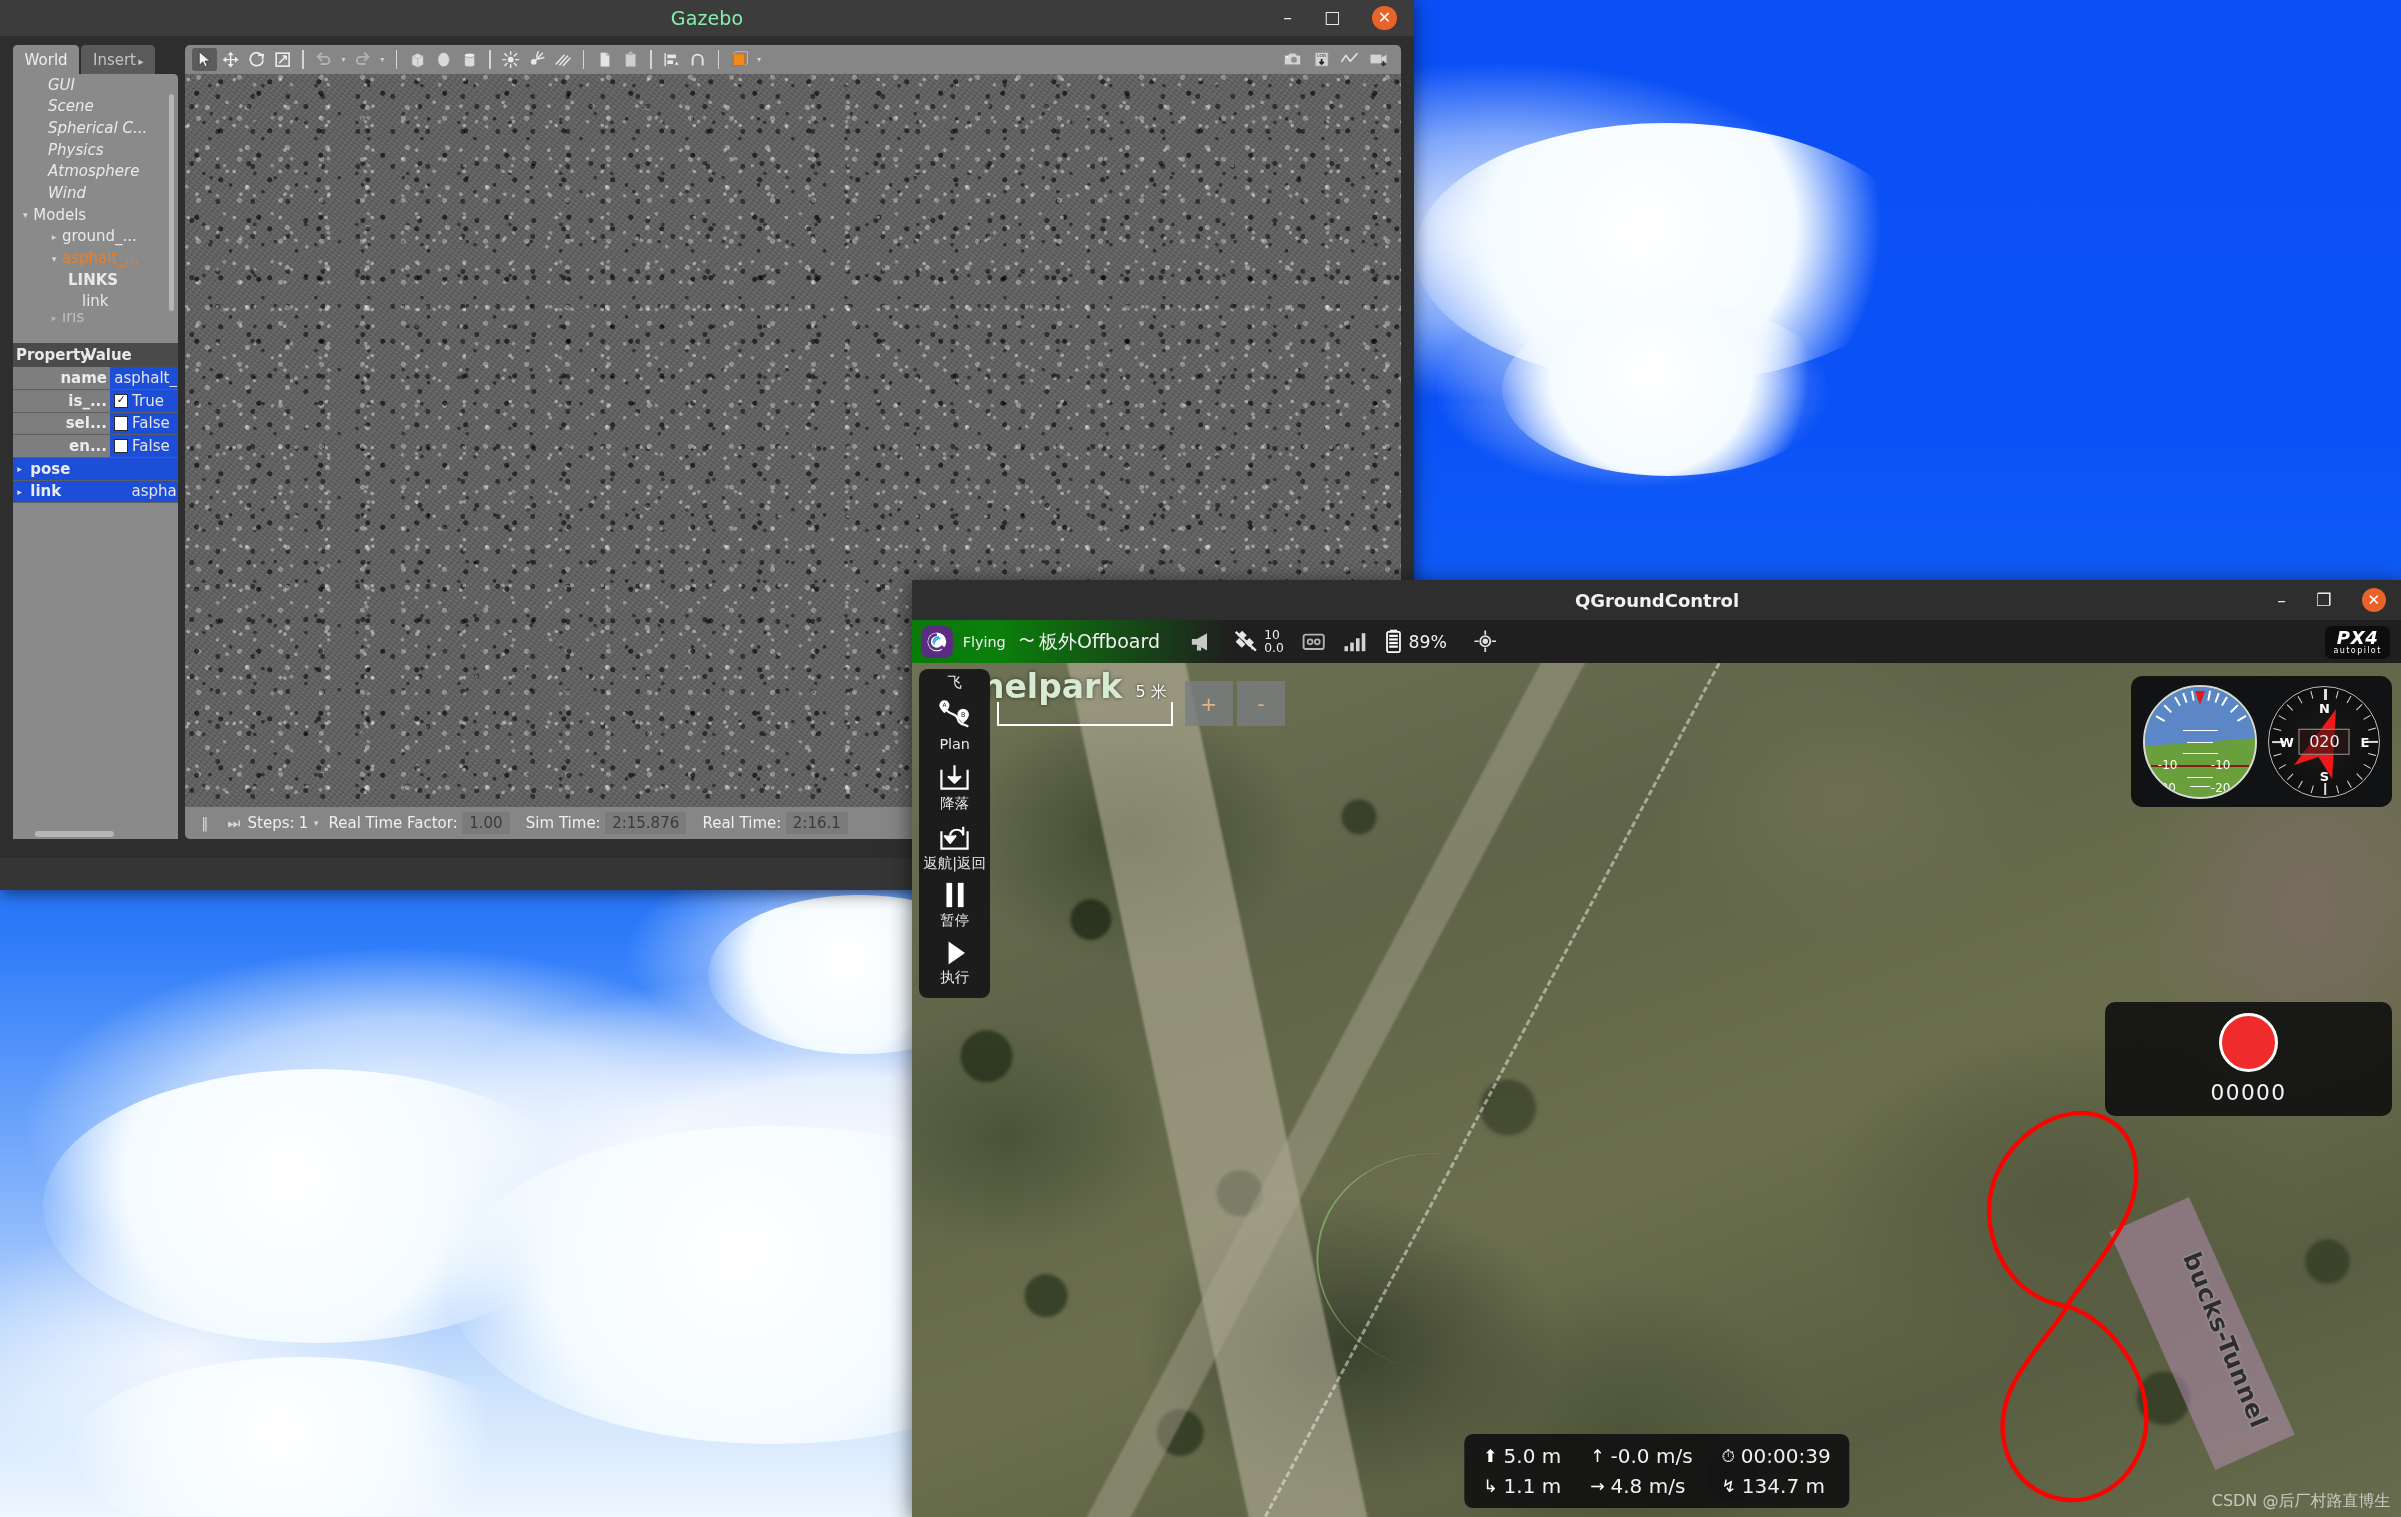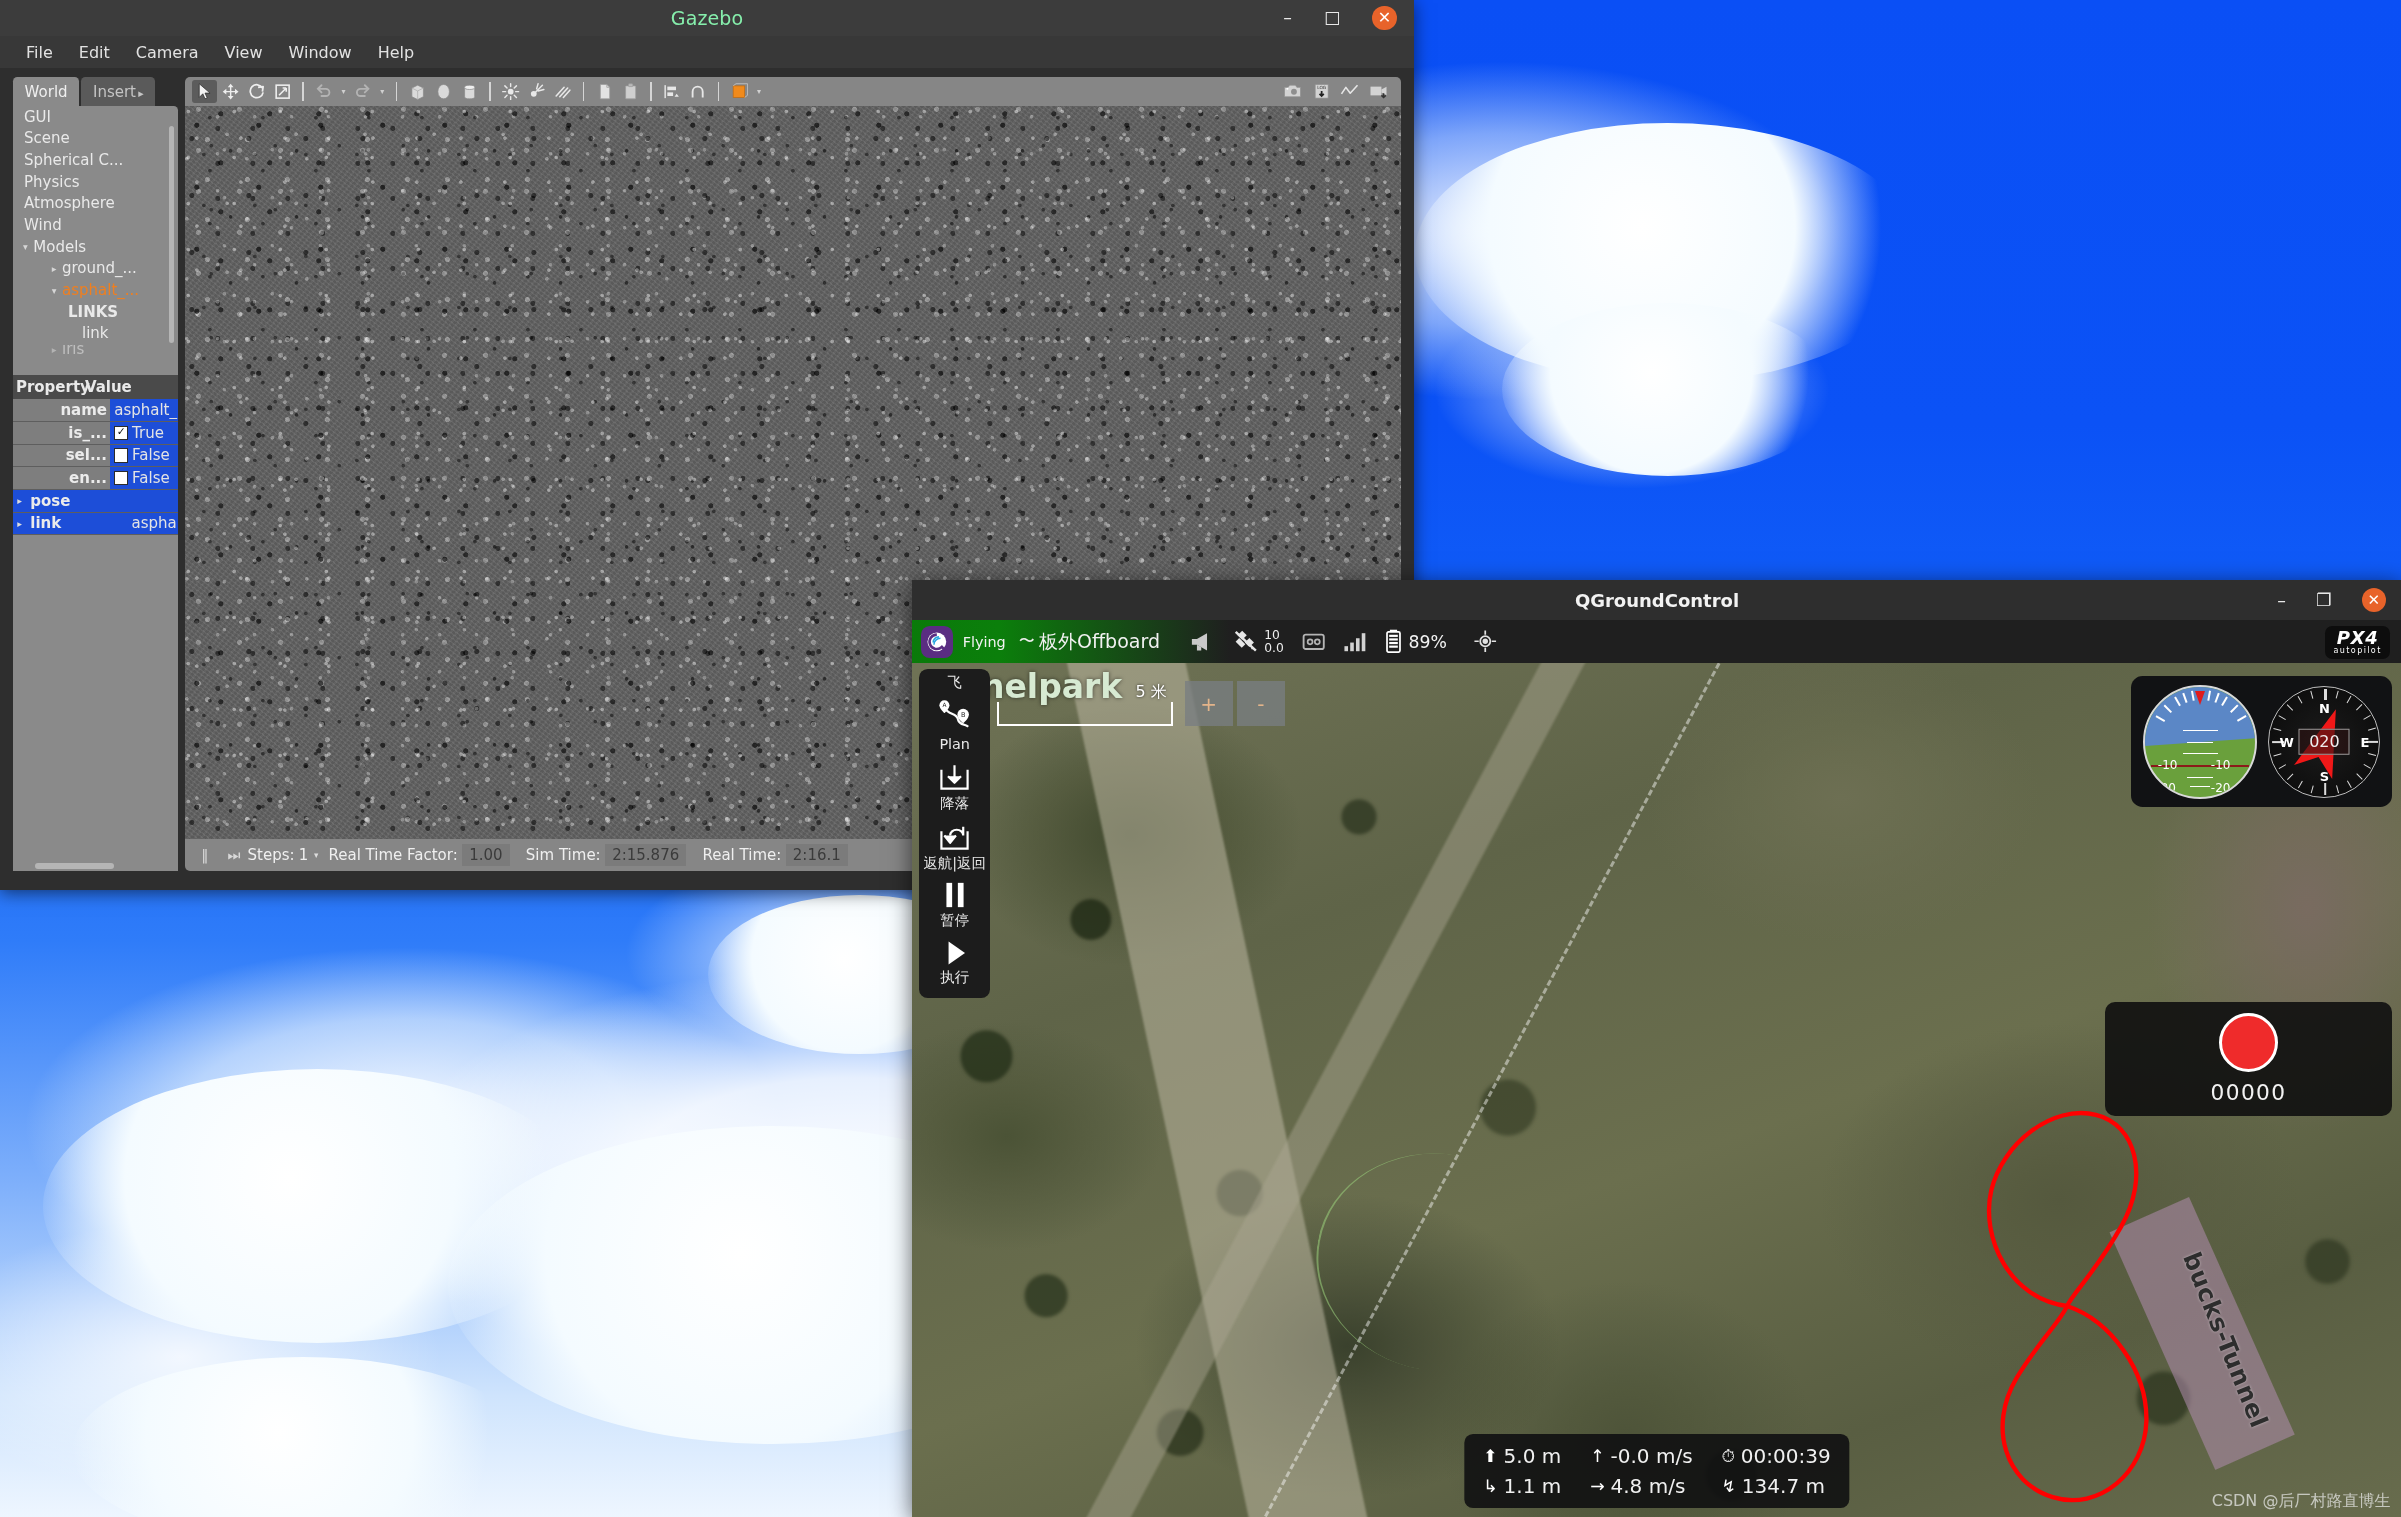--- a/index.html
+++ b/index.html
@@ -96,21 +96,21 @@
     background: #b5b5b5; border-radius: 2.9px;
   }
   .tree-row {
     display: flex; align-items: center; height: 21.7px;
     color: #e9e9e9; font-size: 15px; white-space: nowrap;
     padding-left: 4.3px;
   }
   .tree-row .tw { width: 16px; display:inline-block; text-align:center; color:#d6d6d6; font-size: 9.4px;}
   .tree-row.orange { color: #ef7f20; }
   .tree-row.bold { font-weight: bold; }
-  .ind1 { padding-left: 11px; }
+  .ind1 { padding-left: 35px; font-style: italic; }
   .ind2 { padding-left: 33px; }
   .ind3 { padding-left: 55px; }
   .ind4 { padding-left: 69px; }
 
   .gz-prop-head {
     background: #4a4a4a; color: #e9e9e9; font-weight: bold; font-size: 15px;
     display: flex; height: 24.5px; align-items: center;
   }
   .gz-prop-head .c1 { width: 69px; padding-left: 2.9px;}
   .gz-prop-head .c2 { flex: 1; }
@@ -475,28 +475,20 @@
 
     <div class="gz-titlebar">
       <div class="gz-title">Gazebo</div>
       <div class="gz-winbtns">
         <div class="gz-wb">–</div>
         <div class="gz-wb">□</div>
         <div class="gz-wb close">✕</div>
       </div>
     </div>
 
-    <div class="gz-menubar">
-      <div class="gz-menu">File</div>
-      <div class="gz-menu">Edit</div>
-      <div class="gz-menu">Camera</div>
-      <div class="gz-menu">View</div>
-      <div class="gz-menu">Window</div>
-      <div class="gz-menu">Help</div>
-    </div>
 
     <div class="gz-body">
 
       <div class="gz-left">
         <div class="gz-tabs">
           <div class="gz-tab">World</div>
           <div class="gz-tab inactive">
             <span>Insert</span><span class="arrow">▸</span>
           </div>
         </div>

